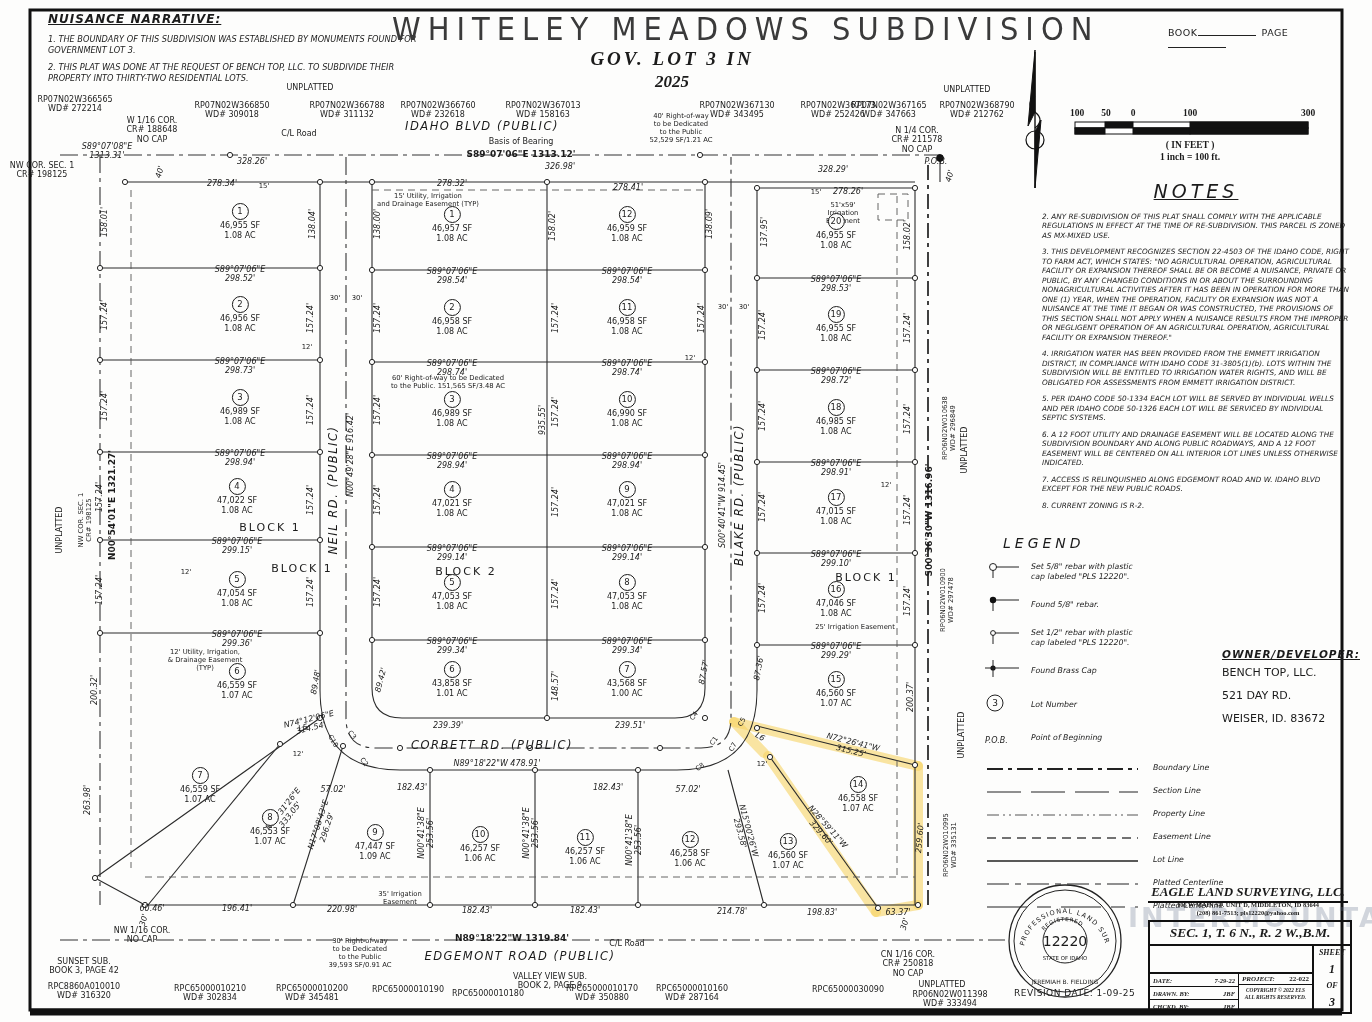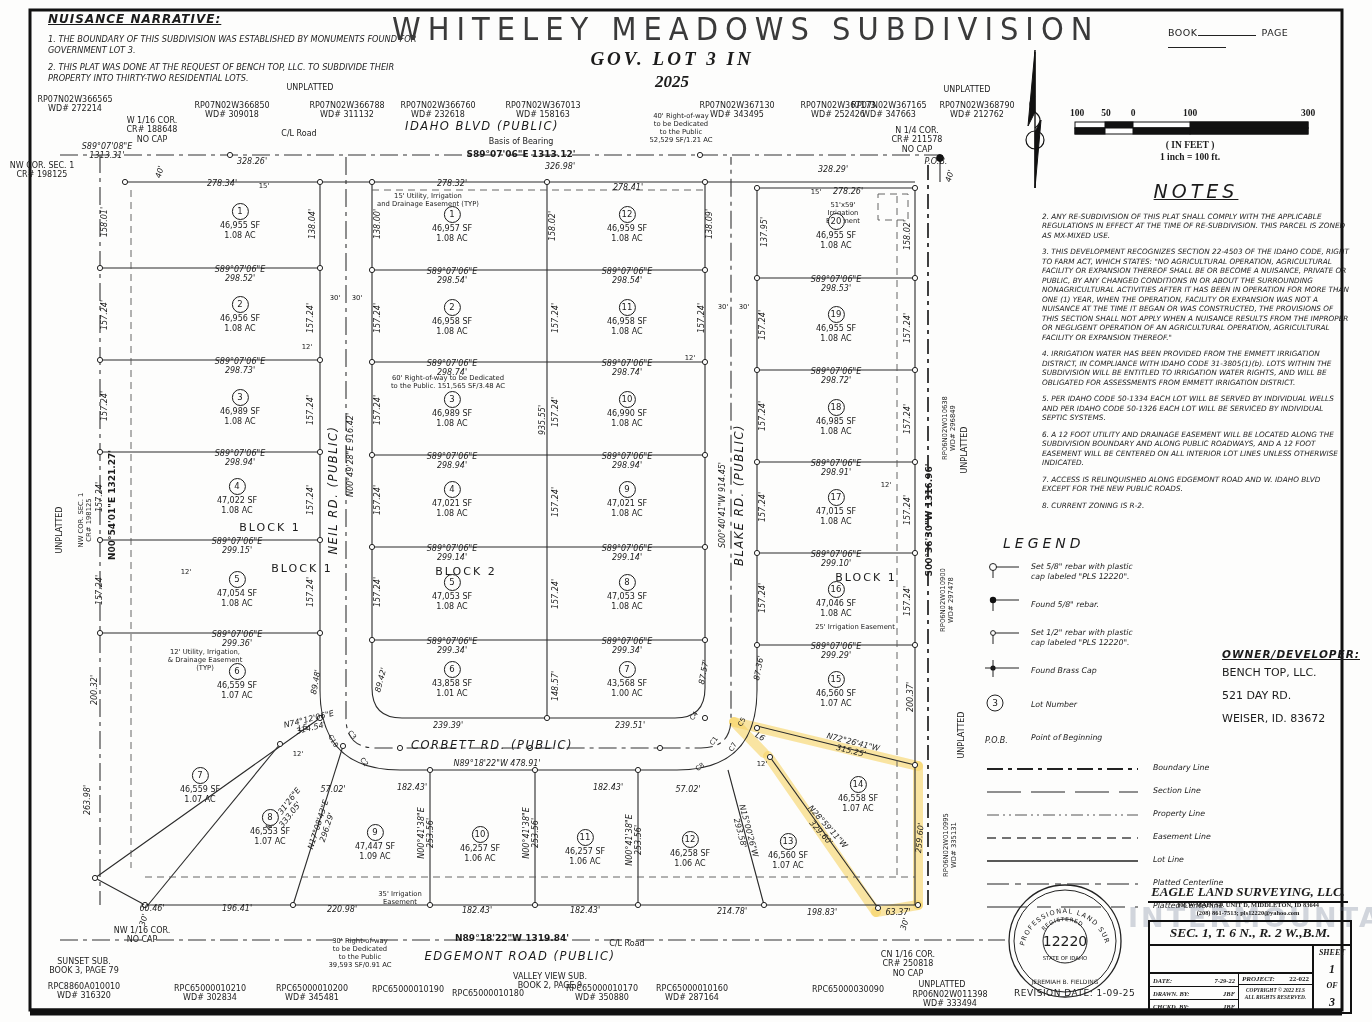--- a/index.html
+++ b/index.html
@@ -457,21 +457,21 @@
 to be Dedicated
 to the Public
 39,593 SF/0.91 AC</div>
       <div class="lbl b" style="left: 512px; top: 938px;">N89°18'22"W   1319.84'</div>
       <div class="lbl rd" style="left: 520px; top: 957px;">EDGEMONT ROAD   (PUBLIC)</div>
       <div class="lbl" style="left: 627px; top: 944px;">C/L Road</div>
       <div class="lbl" style="left: 908px; top: 964px;">CN 1/16 COR.
 CR# 250818
 NO CAP</div>
       <div class="lbl" style="left: 84px; top: 966px;">SUNSET SUB.
-BOOK 3, PAGE 79</div>
+BOOK 3, PAGE 42</div>
       <div class="lbl" style="left: 84px; top: 991px;">RPC8860A010010
 WD# 316320</div>
       <div class="lbl" style="left: 210px; top: 993px;">RPC65000010210
 WD# 302834</div>
       <div class="lbl" style="left: 312px; top: 993px;">RPC65000010200
 WD# 345481</div>
       <div class="lbl" style="left: 408px; top: 990px;">RPC65000010190</div>
       <div class="lbl" style="left: 488px; top: 994px;">RPC65000010180</div>
       <div class="lbl" style="left: 550px; top: 981px;">VALLEY VIEW SUB.
 BOOK 2, PAGE 9</div>

